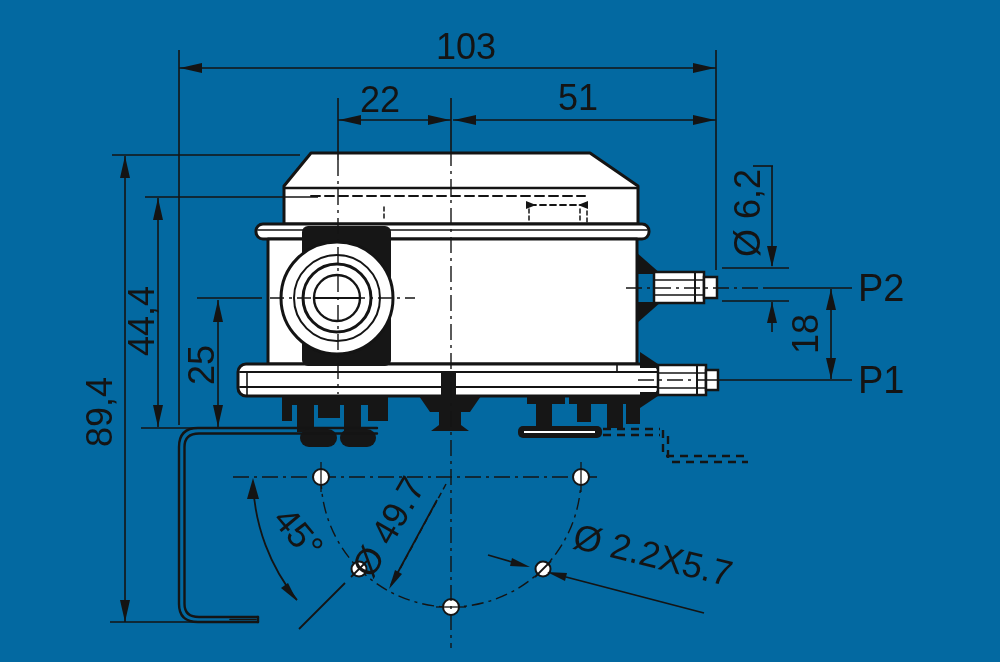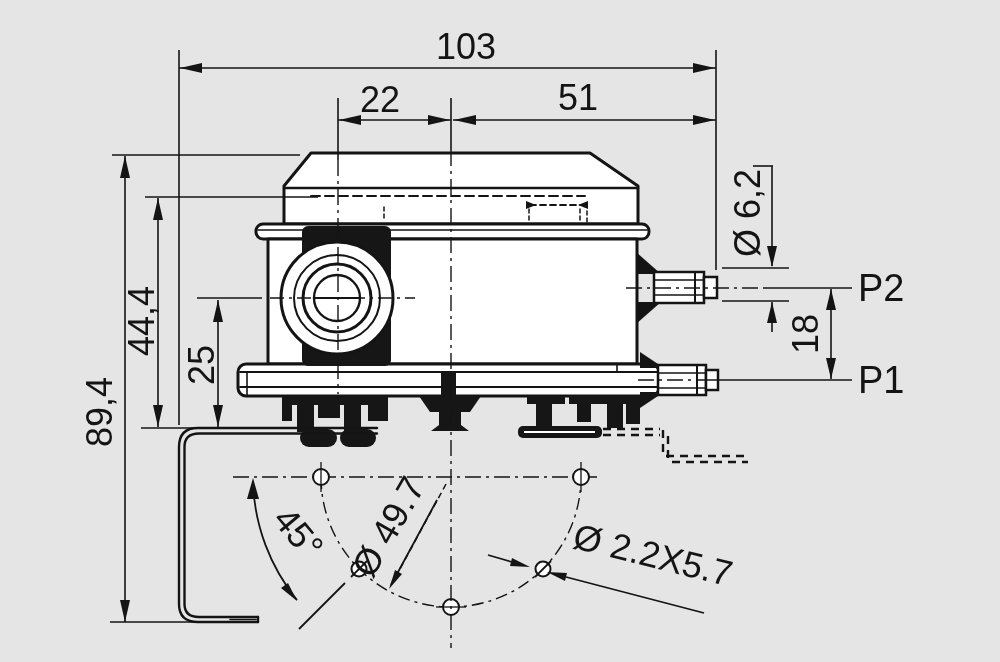--- a/index.html
+++ b/index.html
@@ -1,16 +1,16 @@
 <!DOCTYPE html>
 <html><head>
 <meta charset="utf-8">
 <style>
   html,body{margin:0;padding:0;background:#ffffff;}
-  .canvas{position:relative;width:1000px;height:662px;background:#e5e5e5;overflow:hidden;
+  .canvas{position:relative;width:1000px;height:662px;background:#0369a1;overflow:hidden;
           font-family:"Liberation Sans", sans-serif;}
   svg text{font-family:"Liberation Sans", sans-serif;fill:#141414;}
   .dimtxt{font-size:36px;}
   .lbltxt{font-size:38px;}
 </style>
 </head>
 <body>
 
 <div class="canvas">
 <svg width="1000" height="662" viewBox="0 0 1000 662">

